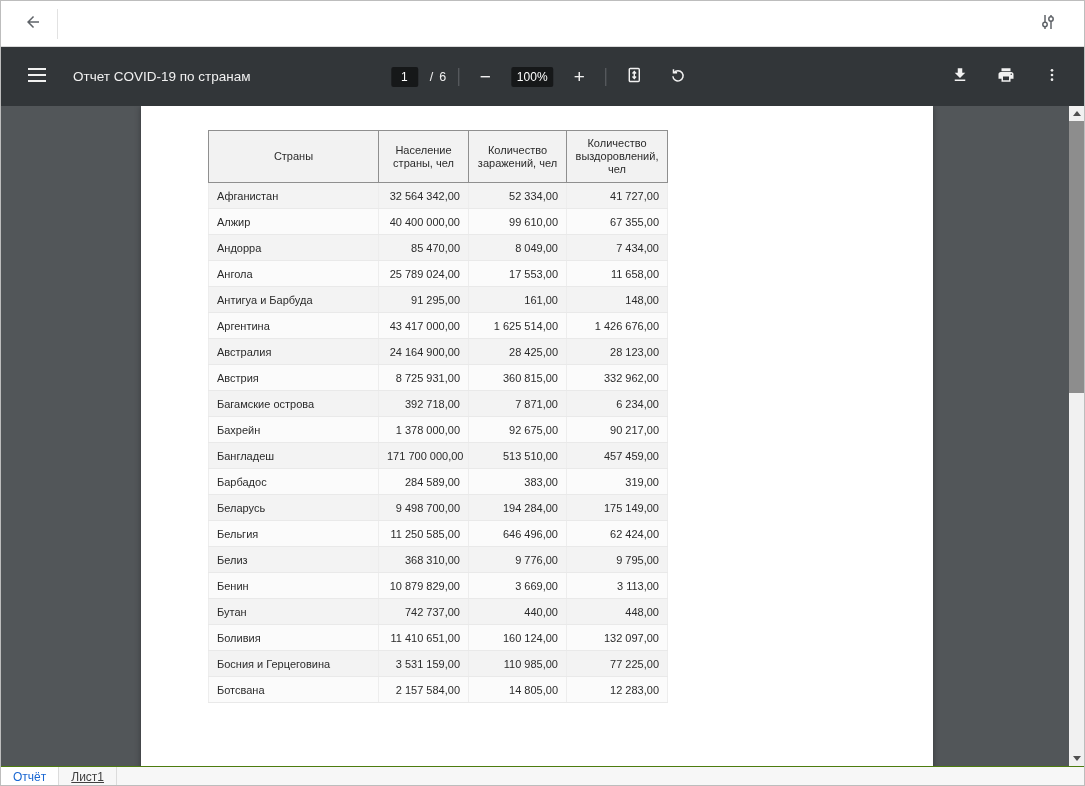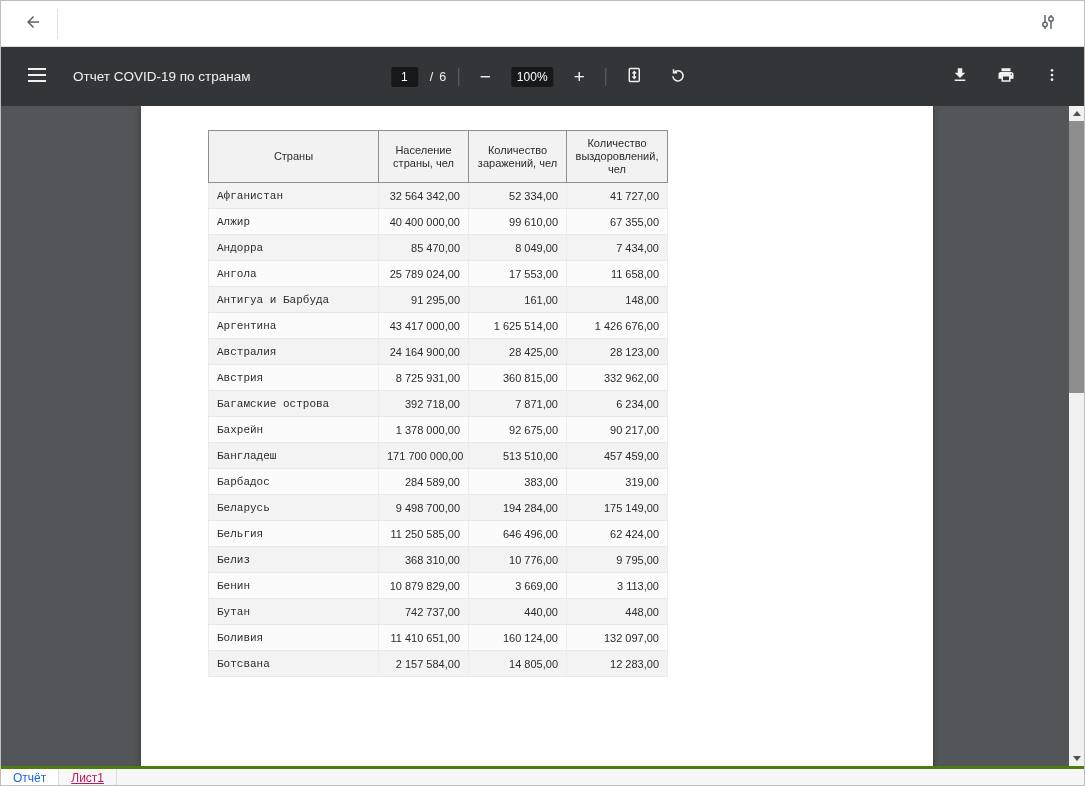--- a/index.html
+++ b/index.html
@@ -28,36 +28,36 @@
 
   
   .viewer { height:660px; flex:0 0 660px; background:#525659; position:relative; overflow:hidden; }
   .page { position:absolute; left:140px; top:0; width:792px; height:1100px; background:#ffffff; box-shadow:0 1px 6px rgba(0,0,0,0.35); }
 
   table.report { position:absolute; left:67px; top:24px; width:459px; border-collapse:collapse; table-layout:fixed; font-size:11px; color:#2b2b2b; }
   table.report thead th { height:52px; background:#f2f2f2; border:1px solid #8f8f8f; font-weight:400; text-align:center; vertical-align:middle; line-height:13px; padding:2px 8px; }
   table.report tbody td { height:26px; padding:0 8px; border-bottom:1px solid #e9e9e9; border-left:1px solid #ededed; border-right:1px solid #ededed; vertical-align:middle; white-space:nowrap; overflow:hidden; }
   table.report tbody tr:nth-child(odd)  { background:#f3f3f3; }
   table.report tbody tr:nth-child(even) { background:#fbfbfb; }
-  .c-name { text-align:left;font-family:Liberation Mono, monospace; }
+  .c-name { text-align:left; }
   .c-num  { text-align:right; }
 
   
   .scrollbar { position:absolute; right:0; top:0; width:15px; height:660px; background:#f1f1f1; }
   .sb-btn { position:absolute; left:0; width:15px; height:15px; background:#f1f1f1; display:flex; align-items:center; justify-content:center; cursor:pointer; }
   .sb-btn.up { top:0; } .sb-btn.down { bottom:0; }
   .tri-up { width:0; height:0; border-left:4px solid transparent; border-right:4px solid transparent; border-bottom:5px solid #505050; }
   .tri-down { width:0; height:0; border-left:4px solid transparent; border-right:4px solid transparent; border-top:5px solid #505050; }
   .sb-thumb { position:absolute; left:0; top:15px; width:15px; height:272px; background:#8d8d8d; cursor:pointer; }
 
   
-  .sheet-bar { height:21px; flex:0 0 21px; background:#f7f7f7; border-top:3px solid #4d7c0f; display:flex; align-items:stretch; font-size:12px; }
+  .sheet-bar { height:21px; flex:0 0 21px; background:#f7f7f7; border-top:1px solid #4d7c0f; display:flex; align-items:stretch; font-size:12px; }
   .sheet-tab { display:flex; align-items:center; padding:0 12px; cursor:pointer; border-right:1px solid #dcdcdc; white-space:nowrap; }
   .sheet-tab.active { color:#1967d2; background:#ffffff; }
-  .sheet-tab.alt { color:#be185d;text-decoration:underline; }
+  .sheet-tab.alt { color:#404040;text-decoration:underline; }
 </style>
 </head>
 <body>
 
 <div class="app">
 
   <header class="top-bar">
     <button class="icon-btn back">
       <span>
         <svg width="18" height="18" viewBox="0 0 24 24">
@@ -246,40 +246,46 @@
   </tr>
             <tr>
     <td class="c-name">Бельгия</td>
     <td class="c-num">11 250 585,00</td>
     <td class="c-num">646 496,00</td>
     <td class="c-num">62 424,00</td>
   </tr>
             <tr>
     <td class="c-name">Белиз</td>
     <td class="c-num">368 310,00</td>
-    <td class="c-num">10 776,00</td>
+    <td class="c-num">9 776,00</td>
     <td class="c-num">9 795,00</td>
   </tr>
             <tr>
     <td class="c-name">Бенин</td>
     <td class="c-num">10 879 829,00</td>
     <td class="c-num">3 669,00</td>
     <td class="c-num">3 113,00</td>
   </tr>
             <tr>
     <td class="c-name">Бутан</td>
     <td class="c-num">742 737,00</td>
     <td class="c-num">440,00</td>
     <td class="c-num">448,00</td>
   </tr>
             <tr>
     <td class="c-name">Боливия</td>
     <td class="c-num">11 410 651,00</td>
     <td class="c-num">160 124,00</td>
     <td class="c-num">132 097,00</td>
+  </tr>
+            <tr>
+    <td class="c-name">Босния и Герцеговина</td>
+    <td class="c-num">3 531 159,00</td>
+    <td class="c-num">110 985,00</td>
+    <td class="c-num">77 225,00</td>
   </tr>
             <tr>
     <td class="c-name">Ботсвана</td>
     <td class="c-num">2 157 584,00</td>
     <td class="c-num">14 805,00</td>
     <td class="c-num">12 283,00</td>
   </tr>
           </tbody>
       </table>
     </div>

